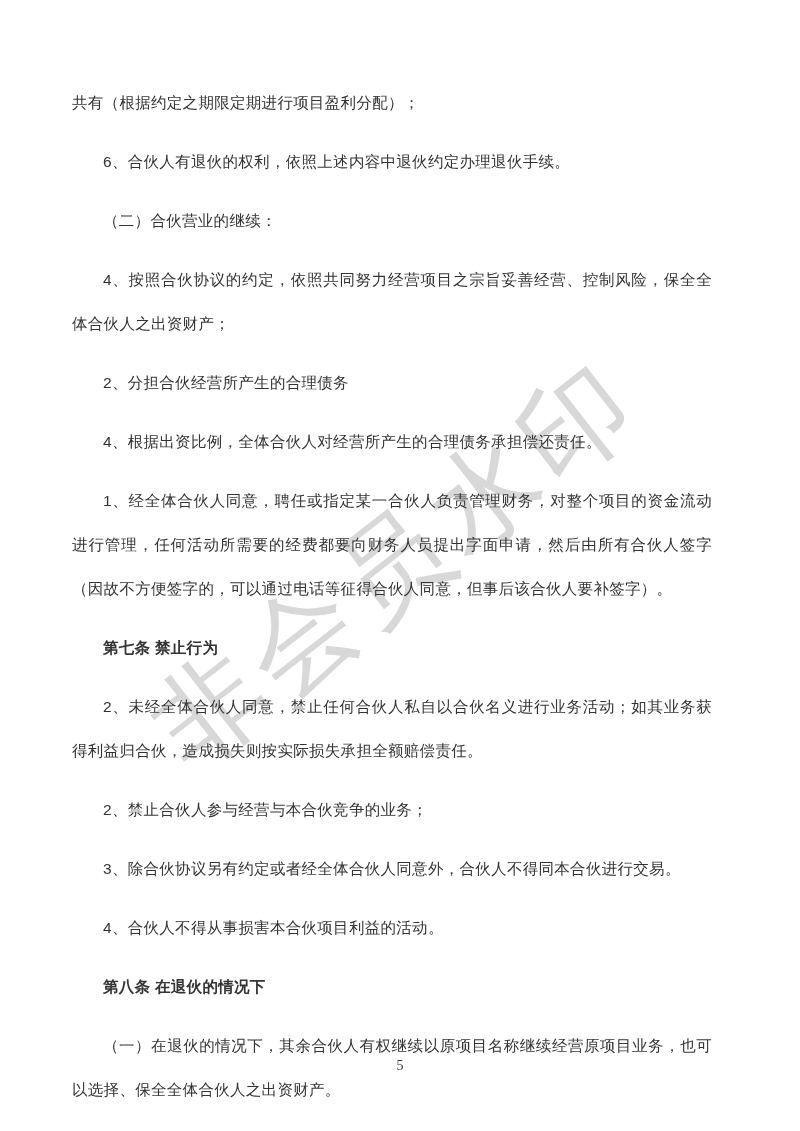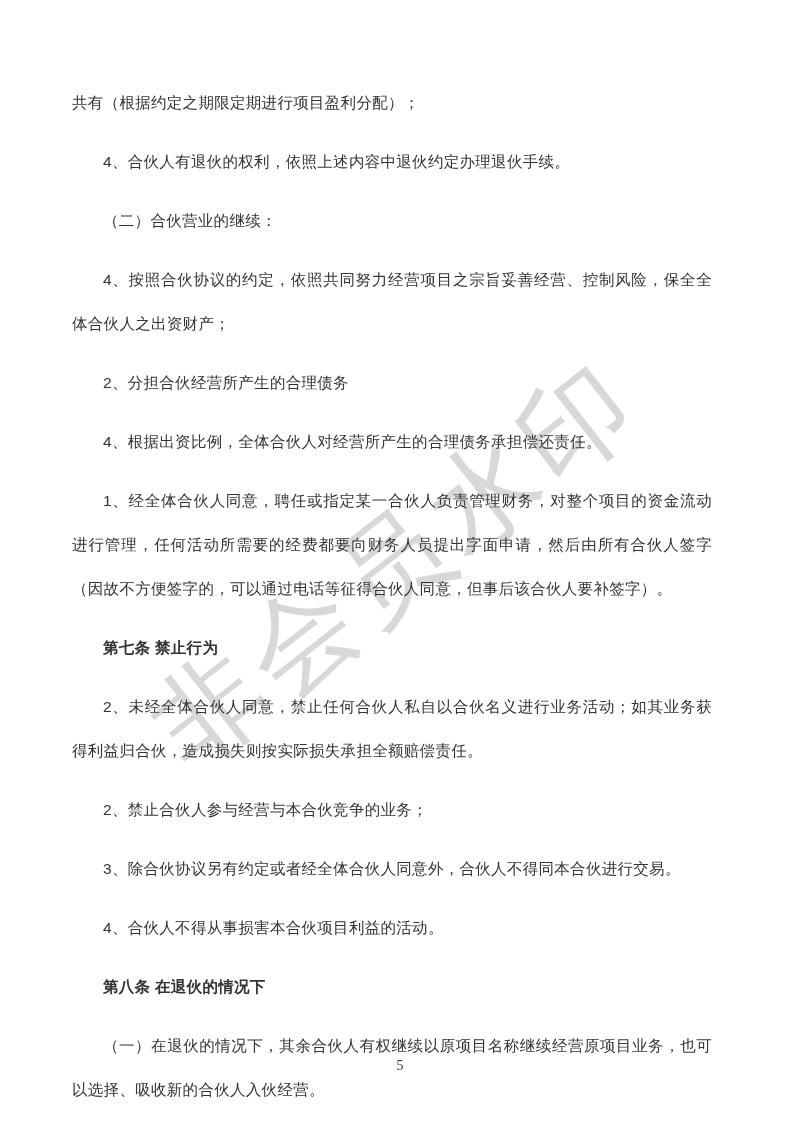--- a/index.html
+++ b/index.html
@@ -60,29 +60,29 @@
   }
 </style>
 </head>
 <body>
 
 <div class="page">
   <div class="watermark">非会员水印</div>
 
   <div class="content">
       <p class="">共有（根据约定之期限定期进行项目盈利分配）；</p>
-      <p class="ind">4、合伙人有退伙的权利，依照上述内容中退伙约定办理退伙手续。</p>
+      <p class="ind">6、合伙人有退伙的权利，依照上述内容中退伙约定办理退伙手续。</p>
       <p class="ind">（二）合伙营业的继续：</p>
       <p class="ind">4、按照合伙协议的约定，依照共同努力经营项目之宗旨妥善经营、控制风险，保全全体合伙人之出资财产；</p>
       <p class="ind">2、分担合伙经营所产生的合理债务</p>
       <p class="ind">4、根据出资比例，全体合伙人对经营所产生的合理债务承担偿还责任。</p>
       <p class="ind">1、经全体合伙人同意，聘任或指定某一合伙人负责管理财务，对整个项目的资金流动进行管理，任何活动所需要的经费都要向财务人员提出字面申请，然后由所有合伙人签字（因故不方便签字的，可以通过电话等征得合伙人同意，但事后该合伙人要补签字）。</p>
       <p class="heading ind">第七条 禁止行为</p>
       <p class="ind">2、未经全体合伙人同意，禁止任何合伙人私自以合伙名义进行业务活动；如其业务获得利益归合伙，造成损失则按实际损失承担全额赔偿责任。</p>
       <p class="ind">2、禁止合伙人参与经营与本合伙竞争的业务；</p>
       <p class="ind">3、除合伙协议另有约定或者经全体合伙人同意外，合伙人不得同本合伙进行交易。</p>
       <p class="ind">4、合伙人不得从事损害本合伙项目利益的活动。</p>
       <p class="heading ind">第八条 在退伙的情况下</p>
-      <p class="ind">（一）在退伙的情况下，其余合伙人有权继续以原项目名称继续经营原项目业务，也可以选择、吸收新的合伙人入伙经营。</p>
+      <p class="ind">（一）在退伙的情况下，其余合伙人有权继续以原项目名称继续经营原项目业务，也可以选择、保全全体合伙人之出资财产。</p>
     </div>
 
   <div class="page-number">5</div>
 </div>
 
 </body></html>

